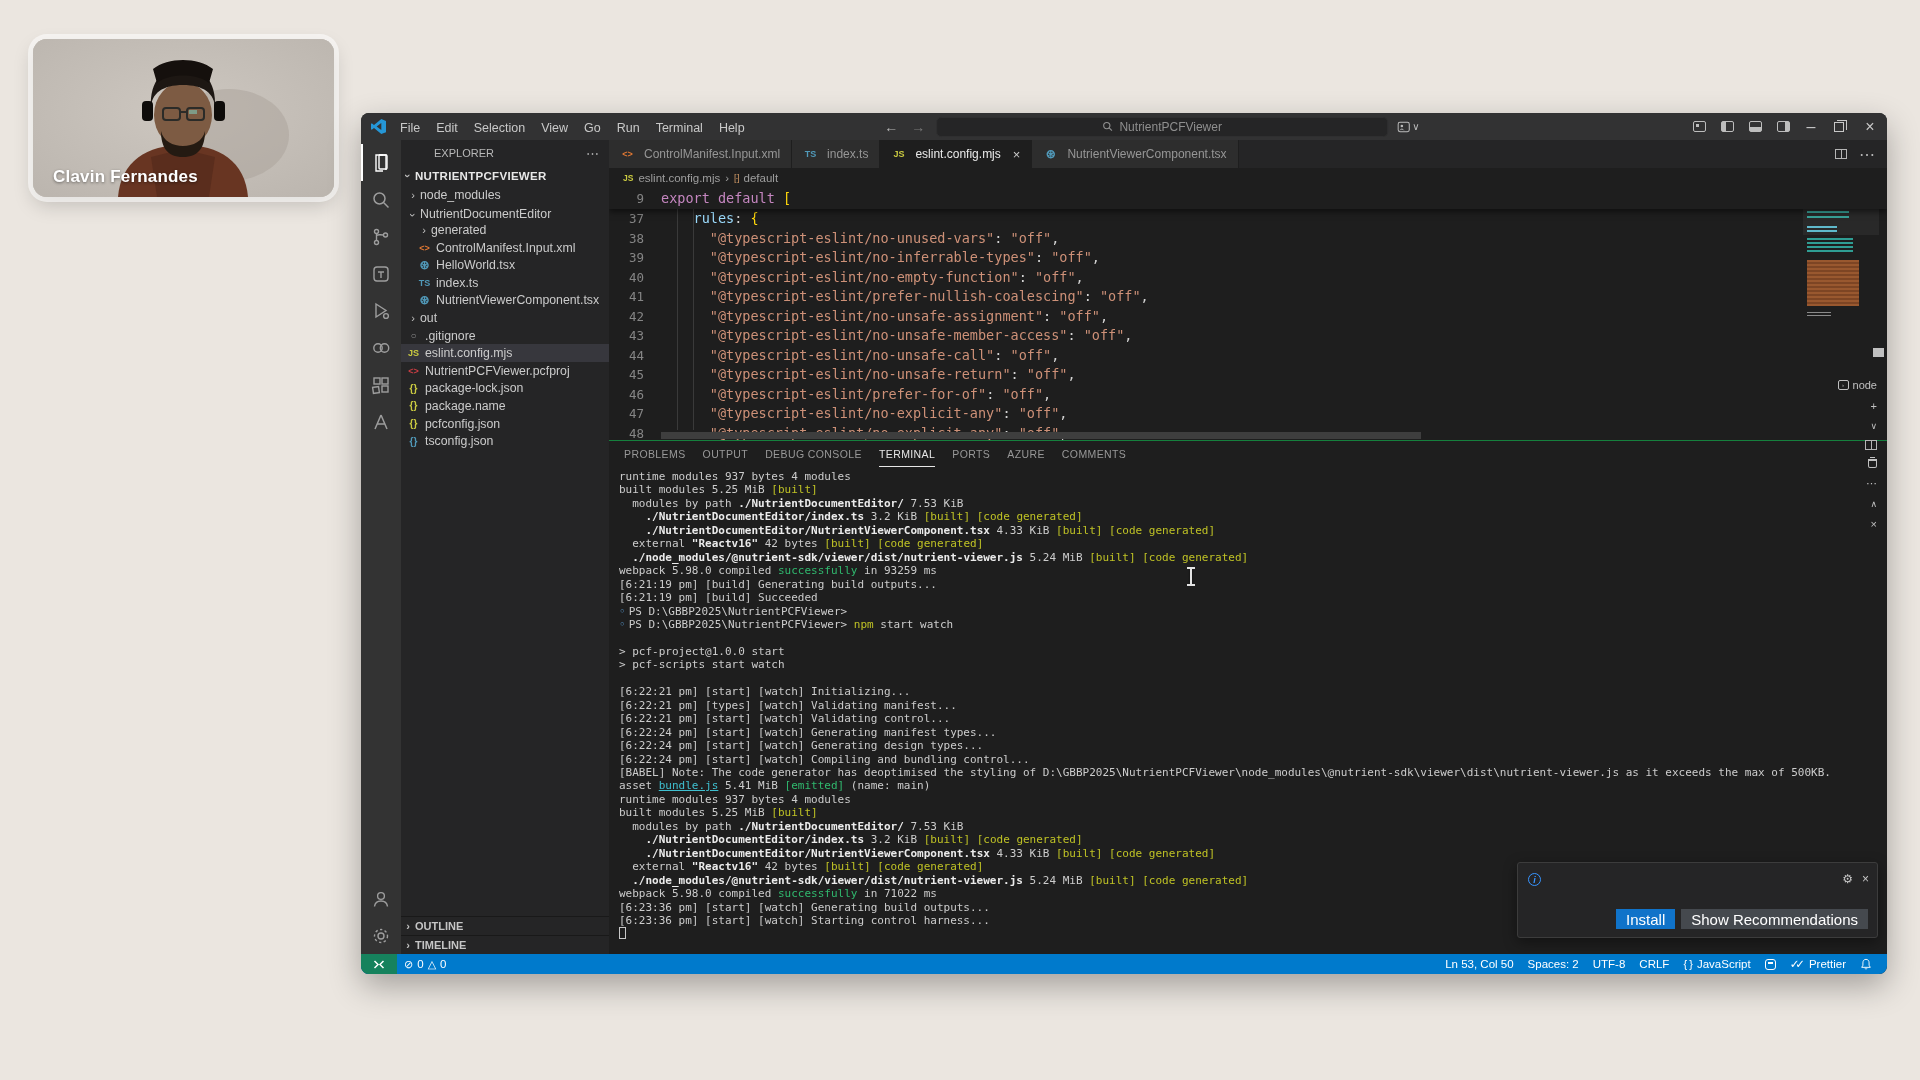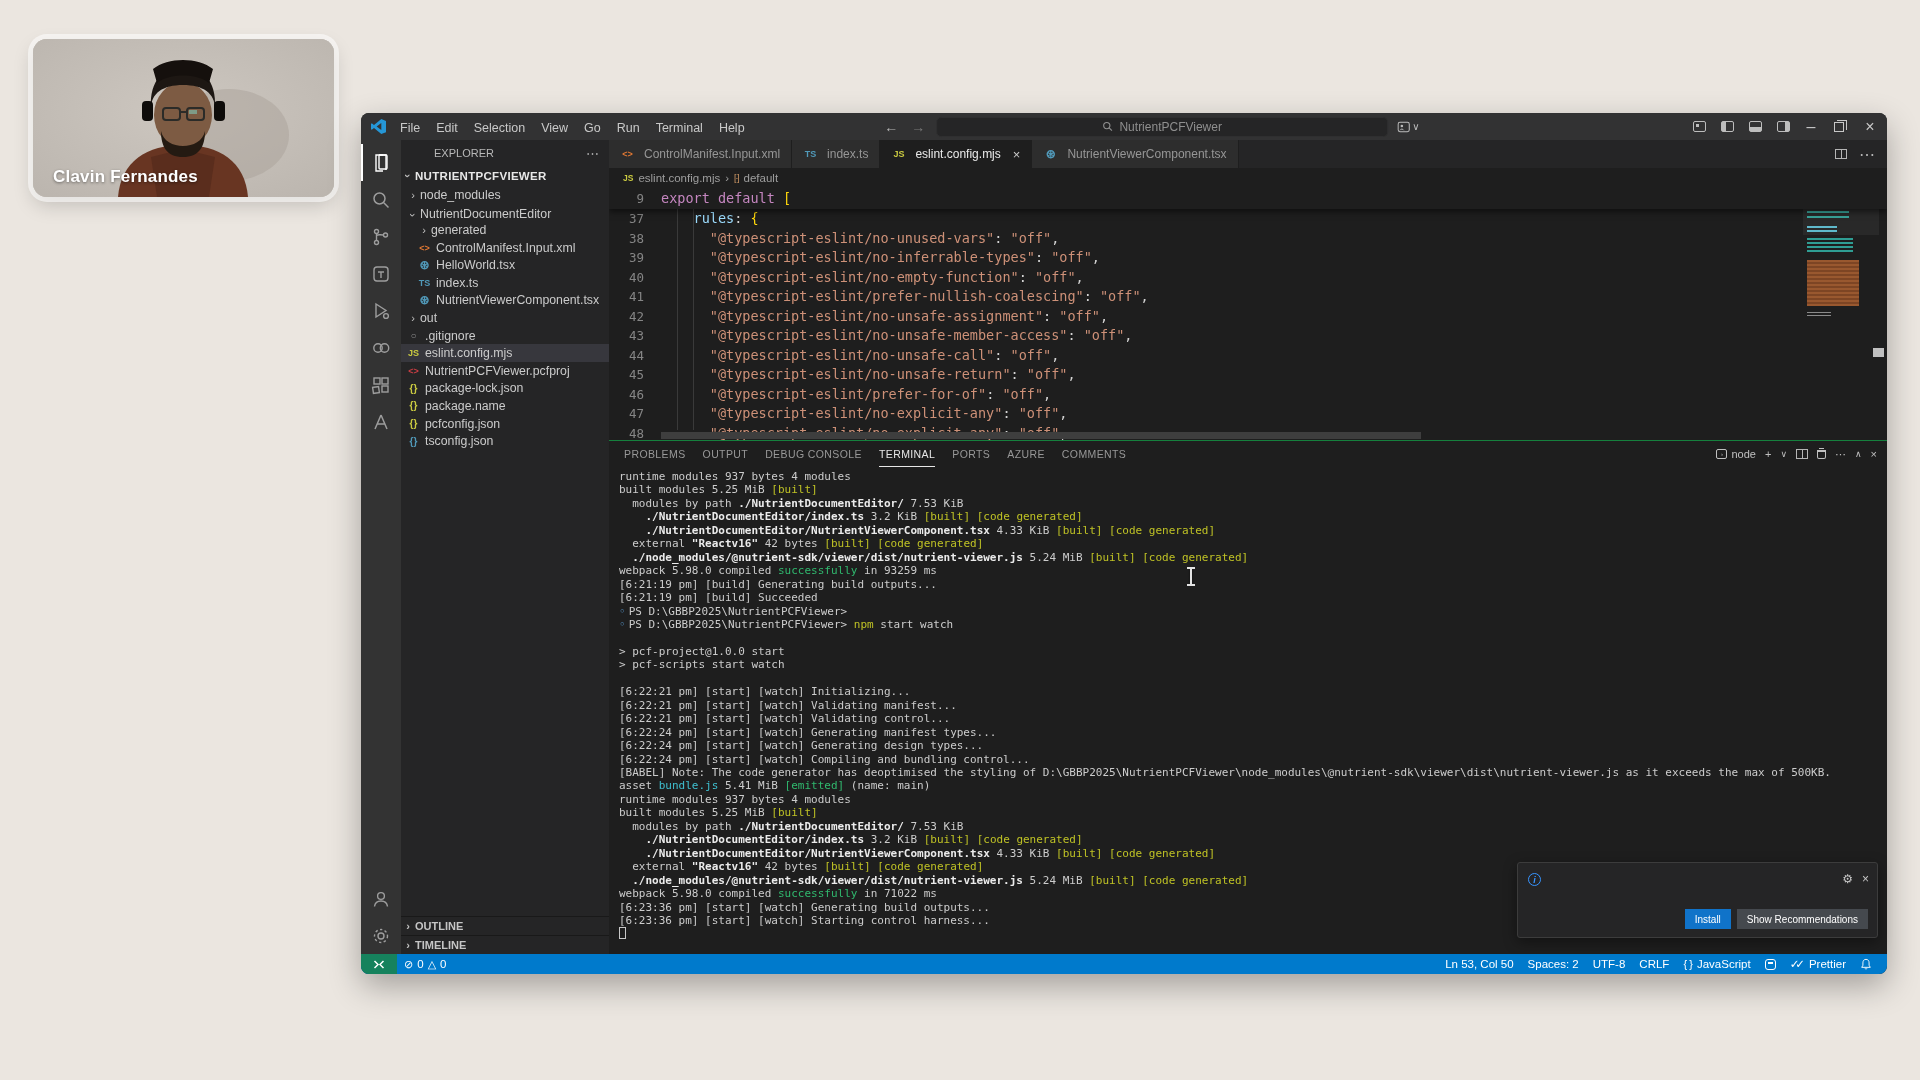--- a/index.html
+++ b/index.html
@@ -95,30 +95,30 @@
   .mm5{width:24px;height:5px;margin-top:6px;background:repeating-linear-gradient(180deg,#8a8a8a 0 1px,transparent 1px 3px);}
   .hscroll{position:absolute;bottom:0;left:52px;right:0;height:9px;z-index:4;}
   .hthumb{position:absolute;left:0;bottom:1px;height:7px;width:62%;background:#3e3e3e;}
   .vthumb{position:absolute;right:3px;top:160px;width:11px;height:9px;background:#d2d2d2;opacity:.9;z-index:5;}
 
   
   .panel{height:514px;border-top:1px solid #15803d;display:flex;flex-direction:column;flex:none;}
   .panel-header{height:26px;display:flex;align-items:center;padding:0 10px 0 15px;flex:none;}
   .ptab{font-size:10.5px;color:#989898;margin-right:17px;letter-spacing:.4px;height:100%;display:flex;align-items:center;border-bottom:1px solid transparent;}
   .ptab.active{color:#e7e7e7;border-bottom-color:#e7e7e7;}
-  .panel-actions{margin-left:auto;display:flex;align-items:center;gap:9px;color:#c0c0c0;font-size:11px;}
+  .panel-actions{margin-left:auto;display:flex;align-items:flex-end;gap:9px;color:#c0c0c0;font-size:11px;flex-direction:column;}
   .term-chip{display:flex;align-items:center;gap:4px;}
   .term-ic{width:11px;height:10px;border:1px solid #c0c0c0;border-radius:2px;font-size:6px;display:flex;align-items:center;justify-content:center;}
   .pa-chevron{font-size:9px;}
   .trash-ic{width:9px;height:9px;border:1px solid #c0c0c0;border-top-width:2px;border-radius:0 0 2px 2px;position:relative;}
   .trash-ic::before{content:"";position:absolute;top:-4px;left:1px;width:5px;height:1.5px;background:#c0c0c0;}
   .term{flex:1;padding:3px 0 0 10px;font-family:"DejaVu Sans Mono",monospace;font-size:11px;line-height:13.45px;overflow:hidden;}
   .tl{white-space:pre;min-height:13.45px;}
   .t-p{color:#cccccc;}.t-b{color:#ebebeb;font-weight:bold;}.t-y{color:#bfc225;}
-  .t-g{color:#30b86e;}.t-c{color:#3fc0d0;}.t-m{color:#5c9fd8;}
+  .t-g{color:#30b86e;}.t-c{color:#3fc0d0;text-decoration:underline;}.t-m{color:#5c9fd8;}
   .t-cur{display:inline-block;width:7px;height:12px;border:1px solid #c8c8c8;vertical-align:-2px;}
 
   
   .statusbar{height:20px;background:#007acc;display:flex;align-items:center;color:#fff;font-size:11.5px;}
   .remote{width:36px;height:100%;background:#16825d;display:flex;align-items:center;justify-content:center;}
   .sb-item{display:flex;align-items:center;gap:4px;padding:0 7px;height:100%;white-space:nowrap;}
   .sb-right{margin-left:auto;display:flex;align-items:center;padding-right:8px;}
   .glyph-sm{font-size:11px;}
   .rt-ic{width:11px;height:11px;border:1px solid #fff;border-radius:3px;position:relative;}
   .rt-ic::after{content:"";position:absolute;left:2px;top:2px;width:5px;height:2px;background:#fff;}
@@ -126,21 +126,21 @@
 
   
   .toast{position:absolute;left:1517px;top:862px;width:361px;height:76px;background:#252526;
     border:1px solid #3c3c3c;border-radius:3px;box-shadow:0 4px 14px rgba(0,0,0,.4);font-size:11.5px;color:#cccccc;}
   .toast-row{display:flex;padding:9px 8px 0 10px;gap:8px;}
   .info-ic{width:13px;height:13px;min-width:13px;border-radius:50%;border:1px solid #3794ff;color:#3794ff;
     font-size:9px;display:flex;align-items:center;justify-content:center;font-style:italic;font-weight:bold;margin-top:1px;}
   .toast-msg{width:262px;line-height:15.5px;}
   .toast-ics{margin-left:auto;display:flex;gap:9px;color:#c5c5c5;font-size:12px;}
   .toast-acts{position:absolute;right:9px;bottom:8px;display:flex;gap:6px;}
-  .btn{height:20px;padding:0 10px;font-size:10px;display:flex;align-items:center;color:#fff;border:none;}
+  .btn{height:20px;padding:0 10px;font-size:15px;display:flex;align-items:center;color:#fff;border:none;}
   .btn.primary{background:#1073c9;}
   .btn.secondary{background:#45494e;}
 
   
   .ibeam{position:absolute;left:1190px;top:568px;width:2px;height:17px;background:#e3e3e3;
     box-shadow:0 0 2px rgba(0,0,0,.7);z-index:50;}
   .ibeam::before,.ibeam::after{content:"";position:absolute;left:-3px;width:8px;height:2px;background:#e3e3e3;}
   .ibeam::before{top:-1px;}.ibeam::after{bottom:-1px;}
 </style>
 </head>
@@ -524,21 +524,21 @@
             <div class="tl"><span class="t-p">webpack 5.98.0 compiled </span><span class="t-g">successfully</span><span class="t-p"> in 93259 ms</span></div>
             <div class="tl"><span class="t-p">[6:21:19 pm] [build] Generating build outputs...</span></div>
             <div class="tl"><span class="t-p">[6:21:19 pm] [build] Succeeded</span></div>
             <div class="tl"><span class="t-m" style="margin-right: 3px;">◦</span><span class="t-p">PS D:\GBBP2025\NutrientPCFViewer&gt;</span></div>
             <div class="tl"><span class="t-m" style="margin-right: 3px;">◦</span><span class="t-p">PS D:\GBBP2025\NutrientPCFViewer&gt; </span><span class="t-y">npm</span><span class="t-p"> start watch</span></div>
             <div class="tl">&nbsp;</div>
             <div class="tl"><span class="t-p">&gt; pcf-project@1.0.0 start</span></div>
             <div class="tl"><span class="t-p">&gt; pcf-scripts start watch</span></div>
             <div class="tl">&nbsp;</div>
             <div class="tl"><span class="t-p">[6:22:21 pm] [start] [watch] Initializing...</span></div>
-            <div class="tl"><span class="t-p">[6:22:21 pm] [start] [watch] Validating manifest...</span></div>
+            <div class="tl"><span class="t-p">[6:22:21 pm] [types] [watch] Validating manifest...</span></div>
             <div class="tl"><span class="t-p">[6:22:21 pm] [start] [watch] Validating control...</span></div>
             <div class="tl"><span class="t-p">[6:22:24 pm] [start] [watch] Generating manifest types...</span></div>
             <div class="tl"><span class="t-p">[6:22:24 pm] [start] [watch] Generating design types...</span></div>
             <div class="tl"><span class="t-p">[6:22:24 pm] [start] [watch] Compiling and bundling control...</span></div>
             <div class="tl"><span class="t-p">[BABEL] Note: The code generator has deoptimised the styling of D:\GBBP2025\NutrientPCFViewer\node_modules\@nutrient-sdk\viewer\dist\nutrient-viewer.js as it exceeds the max of 500KB.</span></div>
             <div class="tl"><span class="t-p">asset </span><span class="t-c">bundle.js</span><span class="t-p"> 5.41 MiB </span><span class="t-g">[emitted]</span><span class="t-p"> (name: main)</span></div>
             <div class="tl"><span class="t-p">runtime modules 937 bytes 4 modules</span></div>
             <div class="tl"><span class="t-p">built modules 5.25 MiB </span><span class="t-y">[built]</span></div>
             <div class="tl"><span class="t-p">  modules by path </span><span class="t-b">./NutrientDocumentEditor/</span><span class="t-p"> 7.53 KiB</span></div>
             <div class="tl"><span class="t-p">    </span><span class="t-b">./NutrientDocumentEditor/index.ts</span><span class="t-p"> 3.2 KiB </span><span class="t-y">[built]</span><span class="t-p"> </span><span class="t-y">[code generated]</span></div>

